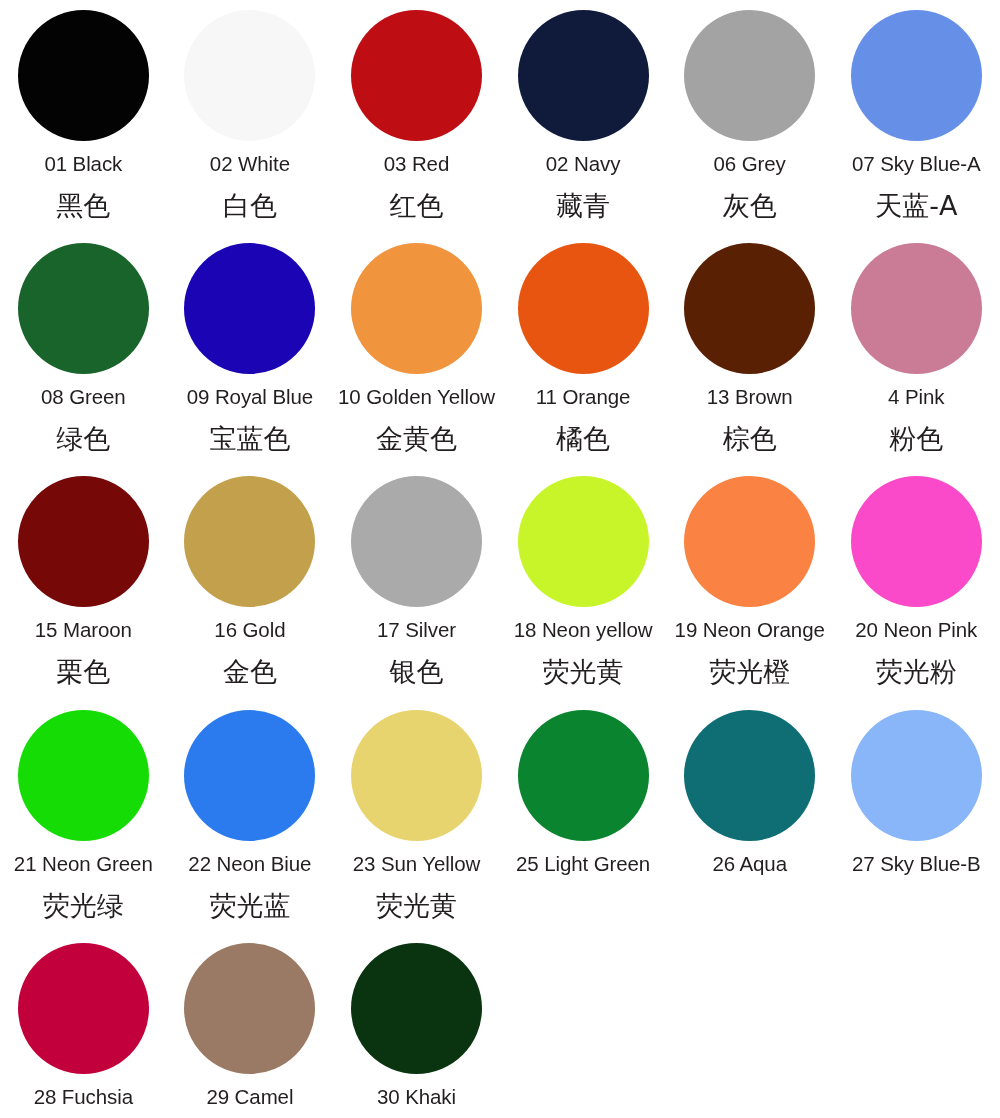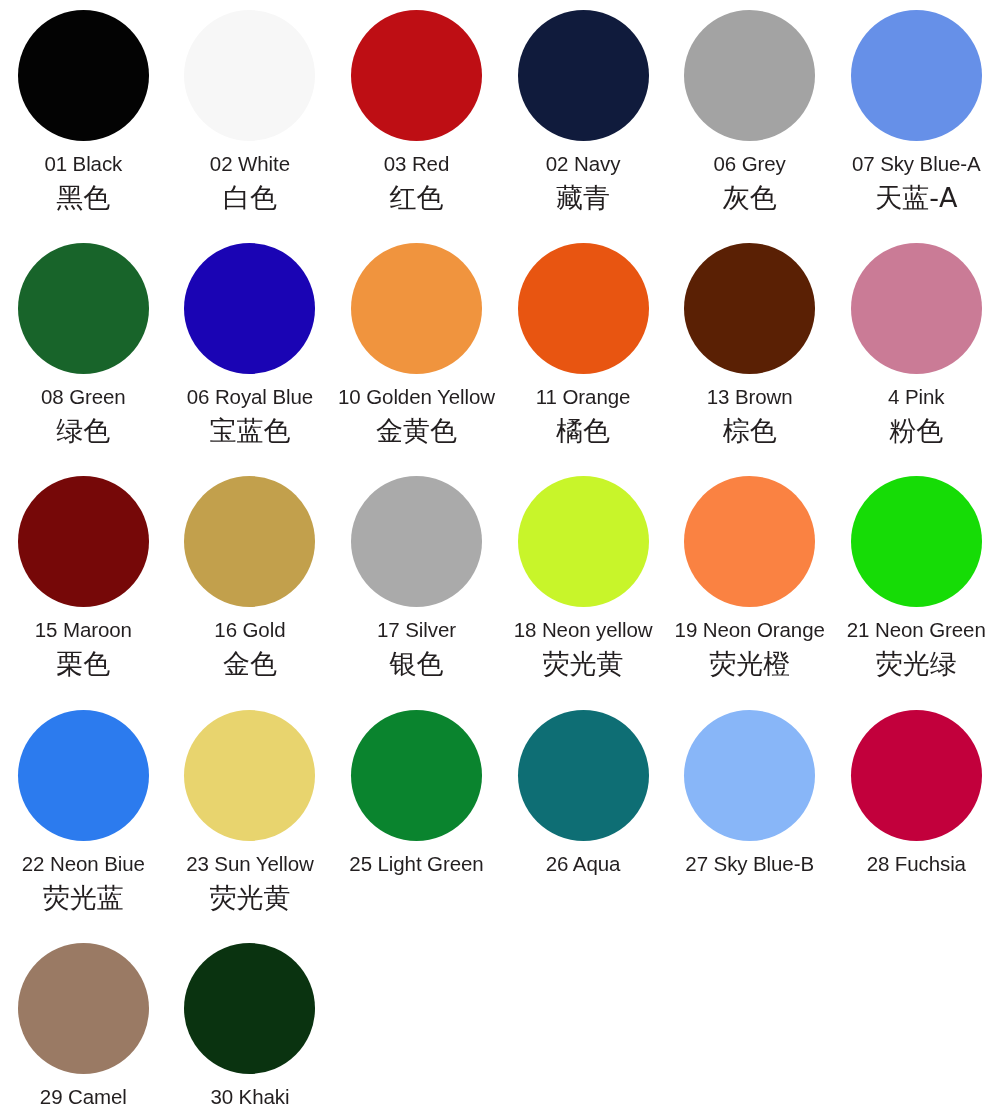--- a/index.html
+++ b/index.html
@@ -45,21 +45,21 @@
   .swatch-label-en {
     margin-top: 10px;
     font-size: 20.5px;
     line-height: 26px;
     letter-spacing: -0.1px;
     white-space: nowrap;
     color: #231f20;
     text-align: center;
   }
   .swatch-label-zh {
-    margin-top: 4px;
+    margin-top: 12px;
     font-size: 27px;
     line-height: 34px;
     white-space: nowrap;
     color: #231f20;
     text-align: center;
     font-family: "DejaVu Sans", "Liberation Sans", sans-serif;
   }
 </style>
 </head>
 <body>
@@ -96,21 +96,21 @@
         <div class="swatch-label-en">07 Sky Blue-A</div>
         <div class="swatch-label-zh">天蓝-A</div>
       </div>
       <div class="swatch-cell row-2">
         <div class="swatch-disc" style="background: rgb(24, 100, 42);"></div>
         <div class="swatch-label-en">08 Green</div>
         <div class="swatch-label-zh">绿色</div>
       </div>
       <div class="swatch-cell row-2">
         <div class="swatch-disc" style="background: rgb(26, 4, 180);"></div>
-        <div class="swatch-label-en">06 Royal Blue</div>
+        <div class="swatch-label-en">09 Royal Blue</div>
         <div class="swatch-label-zh">宝蓝色</div>
       </div>
       <div class="swatch-cell row-2">
         <div class="swatch-disc" style="background: rgb(240, 148, 62);"></div>
         <div class="swatch-label-en">10 Golden Yellow</div>
         <div class="swatch-label-zh">金黄色</div>
       </div>
       <div class="swatch-cell row-2">
         <div class="swatch-disc" style="background: rgb(232, 85, 17);"></div>
         <div class="swatch-label-en">11 Orange</div>
@@ -143,20 +143,25 @@
       </div>
       <div class="swatch-cell row-3">
         <div class="swatch-disc" style="background: rgb(200, 245, 42);"></div>
         <div class="swatch-label-en">18 Neon yellow</div>
         <div class="swatch-label-zh">荧光黄</div>
       </div>
       <div class="swatch-cell row-4">
         <div class="swatch-disc" style="background: rgb(250, 130, 66);"></div>
         <div class="swatch-label-en">19 Neon Orange</div>
         <div class="swatch-label-zh">荧光橙</div>
+      </div>
+      <div class="swatch-cell row-4">
+        <div class="swatch-disc" style="background: rgb(250, 74, 202);"></div>
+        <div class="swatch-label-en">20 Neon Pink</div>
+        <div class="swatch-label-zh">荧光粉</div>
       </div>
       <div class="swatch-cell row-4">
         <div class="swatch-disc" style="background: rgb(22, 220, 6);"></div>
         <div class="swatch-label-en">21 Neon Green</div>
         <div class="swatch-label-zh">荧光绿</div>
       </div>
       <div class="swatch-cell row-4">
         <div class="swatch-disc" style="background: rgb(44, 123, 238);"></div>
         <div class="swatch-label-en">22 Neon Biue</div>
         <div class="swatch-label-zh">荧光蓝</div>

